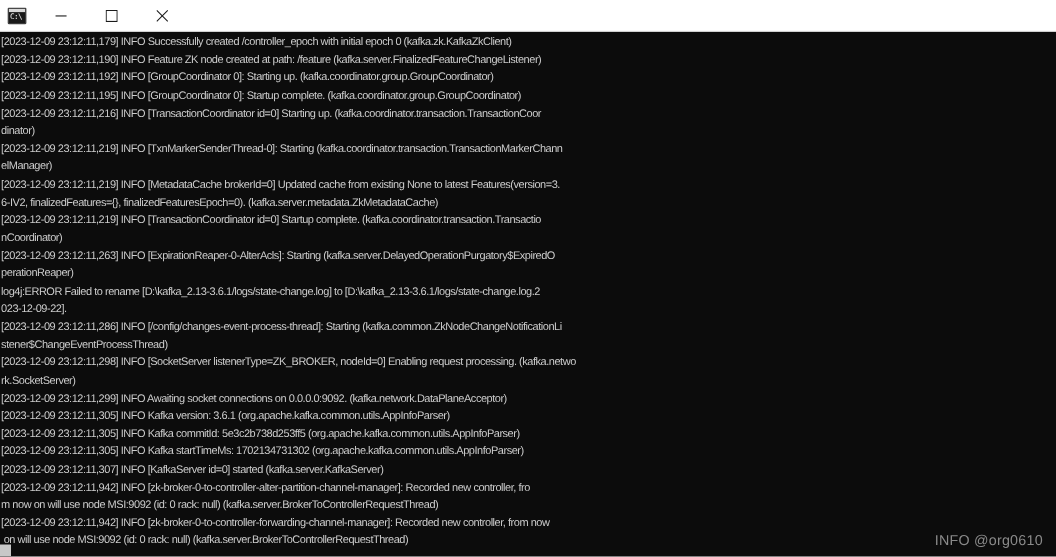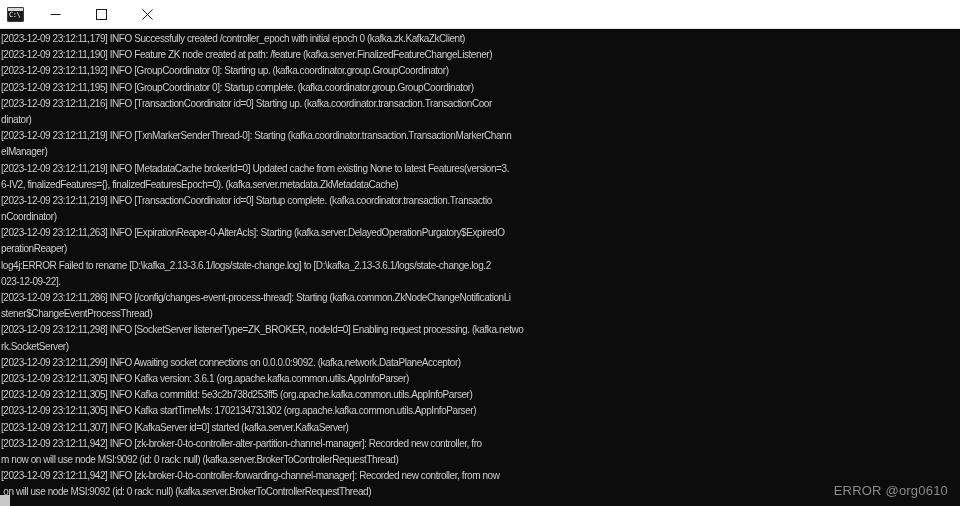--- a/index.html
+++ b/index.html
@@ -153,18 +153,18 @@
       <svg width="11" height="11" viewBox="0 0 11 11">
         <line x1="0.5" y1="0.5" x2="10.5" y2="10.5" stroke="#1b1b1b" stroke-width="1"></line>
         <line x1="10.5" y1="0.5" x2="0.5" y2="10.5" stroke="#1b1b1b" stroke-width="1"></line>
       </svg>
     </div>
   </div>
 
   <div id="console">
     <div id="console-lines"><div class="line">[2023-12-09 23:12:11,179] INFO Successfully created /controller_epoch with initial epoch 0 (kafka.zk.KafkaZkClient)</div><div class="line">[2023-12-09 23:12:11,190] INFO Feature ZK node created at path: /feature (kafka.server.FinalizedFeatureChangeListener)</div><div class="line">[2023-12-09 23:12:11,192] INFO [GroupCoordinator 0]: Starting up. (kafka.coordinator.group.GroupCoordinator)</div><div class="line">[2023-12-09 23:12:11,195] INFO [GroupCoordinator 0]: Startup complete. (kafka.coordinator.group.GroupCoordinator)</div><div class="line">[2023-12-09 23:12:11,216] INFO [TransactionCoordinator id=0] Starting up. (kafka.coordinator.transaction.TransactionCoor</div><div class="line">dinator)</div><div class="line">[2023-12-09 23:12:11,219] INFO [TxnMarkerSenderThread-0]: Starting (kafka.coordinator.transaction.TransactionMarkerChann</div><div class="line">elManager)</div><div class="line">[2023-12-09 23:12:11,219] INFO [MetadataCache brokerId=0] Updated cache from existing None to latest Features(version=3.</div><div class="line">6-IV2, finalizedFeatures={}, finalizedFeaturesEpoch=0). (kafka.server.metadata.ZkMetadataCache)</div><div class="line">[2023-12-09 23:12:11,219] INFO [TransactionCoordinator id=0] Startup complete. (kafka.coordinator.transaction.Transactio</div><div class="line">nCoordinator)</div><div class="line">[2023-12-09 23:12:11,263] INFO [ExpirationReaper-0-AlterAcls]: Starting (kafka.server.DelayedOperationPurgatory$ExpiredO</div><div class="line">perationReaper)</div><div class="line">log4j:ERROR Failed to rename [D:\kafka_2.13-3.6.1/logs/state-change.log] to [D:\kafka_2.13-3.6.1/logs/state-change.log.2</div><div class="line">023-12-09-22].</div><div class="line">[2023-12-09 23:12:11,286] INFO [/config/changes-event-process-thread]: Starting (kafka.common.ZkNodeChangeNotificationLi</div><div class="line">stener$ChangeEventProcessThread)</div><div class="line">[2023-12-09 23:12:11,298] INFO [SocketServer listenerType=ZK_BROKER, nodeId=0] Enabling request processing. (kafka.netwo</div><div class="line">rk.SocketServer)</div><div class="line">[2023-12-09 23:12:11,299] INFO Awaiting socket connections on 0.0.0.0:9092. (kafka.network.DataPlaneAcceptor)</div><div class="line">[2023-12-09 23:12:11,305] INFO Kafka version: 3.6.1 (org.apache.kafka.common.utils.AppInfoParser)</div><div class="line">[2023-12-09 23:12:11,305] INFO Kafka commitId: 5e3c2b738d253ff5 (org.apache.kafka.common.utils.AppInfoParser)</div><div class="line">[2023-12-09 23:12:11,305] INFO Kafka startTimeMs: 1702134731302 (org.apache.kafka.common.utils.AppInfoParser)</div><div class="line">[2023-12-09 23:12:11,307] INFO [KafkaServer id=0] started (kafka.server.KafkaServer)</div><div class="line">[2023-12-09 23:12:11,942] INFO [zk-broker-0-to-controller-alter-partition-channel-manager]: Recorded new controller, fro</div><div class="line">m now on will use node MSI:9092 (id: 0 rack: null) (kafka.server.BrokerToControllerRequestThread)</div><div class="line">[2023-12-09 23:12:11,942] INFO [zk-broker-0-to-controller-forwarding-channel-manager]: Recorded new controller, from now</div><div class="line"> on will use node MSI:9092 (id: 0 rack: null) (kafka.server.BrokerToControllerRequestThread)</div></div>
 
-    <div id="watermark">ERROR @org0610</div>
+    <div id="watermark">INFO @org0610</div>
 
     <div id="scroll-thumb"></div>
   </div>
 
 </div>
 
 </body></html>

